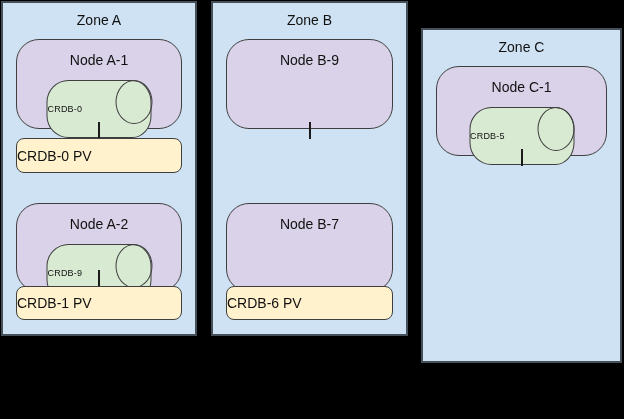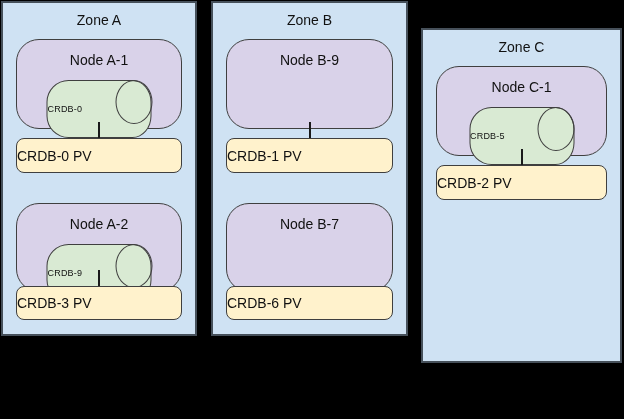--- a/index.html
+++ b/index.html
@@ -108,51 +108,45 @@
 
   <div class="node node-2">
     <div class="node-title">Node A-2</div>
     <div class="cylinder">
       <span class="cyl-label">CRDB-9</span>
       <span class="cyl-cap"></span>
     </div>
   </div>
   <div class="connector connector-2"></div>
   <div class="pv pv-2">
-    <span>CRDB-3 PV</span>
+    <span>CRDB-1 PV</span>
   </div>
 </div>
 
 <div class="zone zone-b">
   <div class="zone-title">Zone B</div>
 
   <div class="node node-1">
     <div class="node-title">Node B-9</div>
   </div>
   <div class="connector connector-1"></div>
-  <div class="pv pv-1">
-    <span>CRDB-1 PV</span>
-  </div>
 
   <div class="node node-2">
     <div class="node-title">Node B-7</div>
   </div>
   <div class="pv pv-2">
     <span>CRDB-6 PV</span>
   </div>
 </div>
 
 <div class="zone zone-c">
   <div class="zone-title">Zone C</div>
 
   <div class="node node-1">
     <div class="node-title">Node C-1</div>
     <div class="cylinder">
       <span class="cyl-label">CRDB-5</span>
       <span class="cyl-cap"></span>
     </div>
   </div>
   <div class="connector connector-1"></div>
-  <div class="pv pv-1">
-    <span>CRDB-2 PV</span>
-  </div>
 
 </div>
 
 </body></html>

